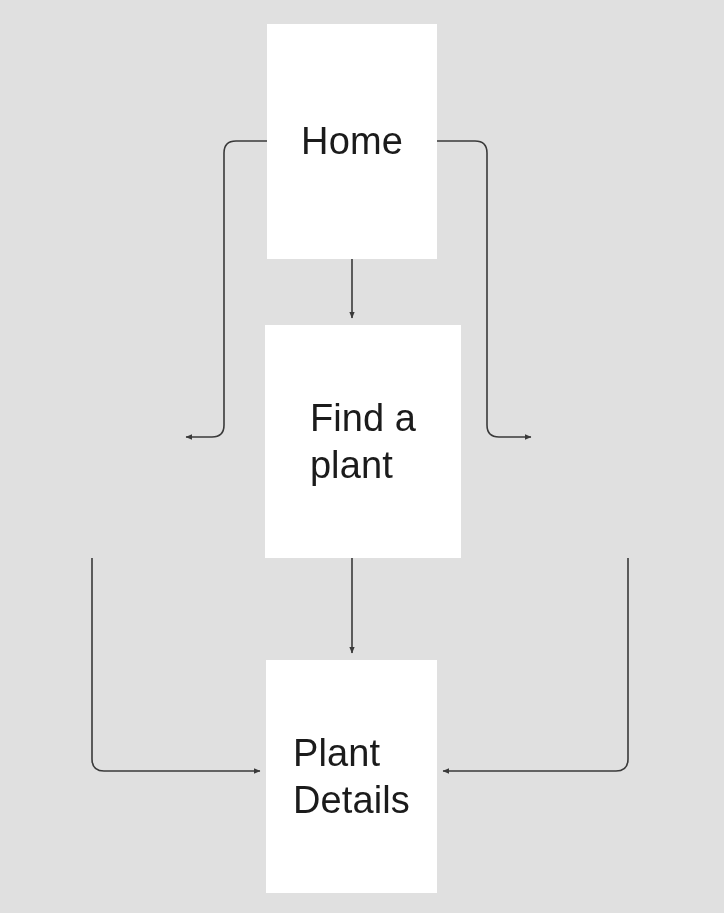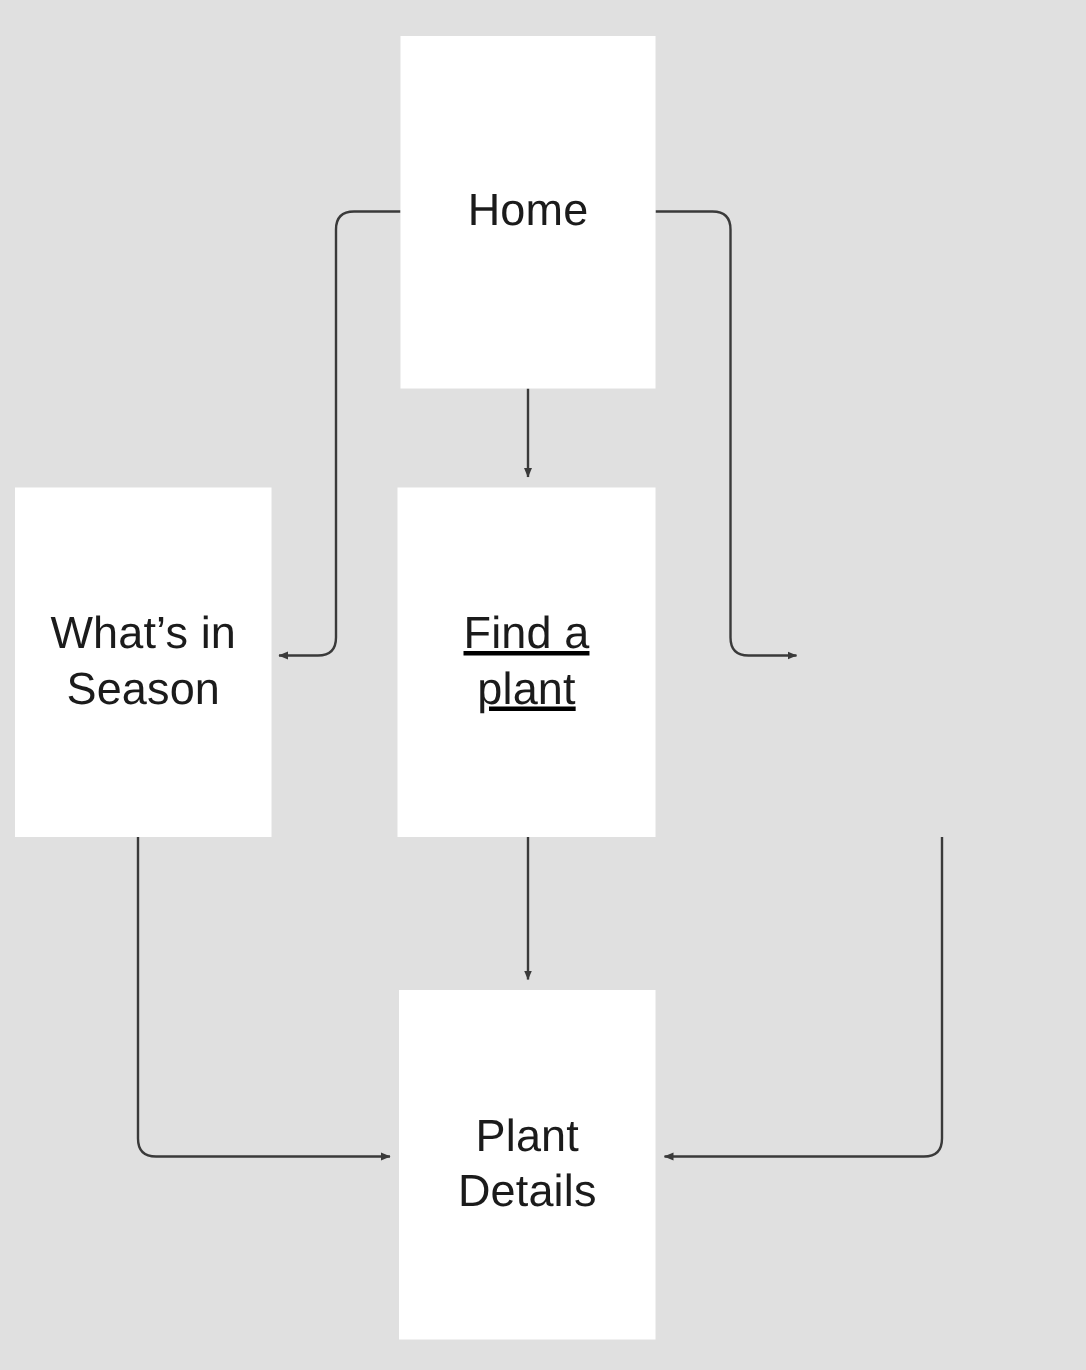--- a/index.html
+++ b/index.html
@@ -32,32 +32,31 @@
     position: absolute;
     background: #ffffff;
     display: flex;
     align-items: center;
     justify-content: center;
     box-sizing: border-box;
     padding: 4px 6px;
   }
   .node-label {
     font-family: "Liberation Sans", sans-serif;
-    font-size: 30px;
+    font-size: 38px;
     line-height: 1.22;
     color: #1b1b1b;
-    text-align: center;
     white-space: pre-line;
     letter-spacing: 0.1px;
     font-weight: 400;
   }
   
   #node-home      { left: 267px; top: 24px;  width: 170px; height: 235px; }
   #node-season    { left: 10px;  top: 325px; width: 171px; height: 233px; }
-  #node-find      { left: 265px; top: 325px; width: 172px; height: 233px; text-decoration: underline; }
+  #node-find      { left: 265px; top: 325px; width: 196px; height: 233px; }
   #node-myplants  { left: 537px; top: 325px; width: 176px; height: 233px; }
   #node-details   { left: 266px; top: 660px; width: 171px; height: 233px; }
 </style>
 </head>
 <body>
 
 <div id="diagram-canvas">
 
   <svg class="connector-layer" width="724" height="913" viewBox="0 0 724 913" xmlns="http://www.w3.org/2000/svg">
     <defs>
@@ -76,24 +75,20 @@
 
     <path d="M 352,558 L 352,653" fill="none" stroke="#3a3a3a" stroke-width="1.6" marker-end="url(#arrowhead)"></path>
 
     <path d="M 628,558 L 628,759 Q 628,771 616,771 L 443,771" fill="none" stroke="#3a3a3a" stroke-width="1.6" marker-end="url(#arrowhead)"></path>
   </svg>
 
   <div class="node-box" id="node-home">
     <span class="node-label">Home</span>
   </div>
 
-  <div class="node-box" id="node-season">
-    <span class="node-label">What’s in
-Season</span>
-  </div>
 
   <div class="node-box" id="node-find">
     <span class="node-label">Find a
 plant</span>
   </div>
 
 
   <div class="node-box" id="node-details">
     <span class="node-label">Plant
 Details</span>

